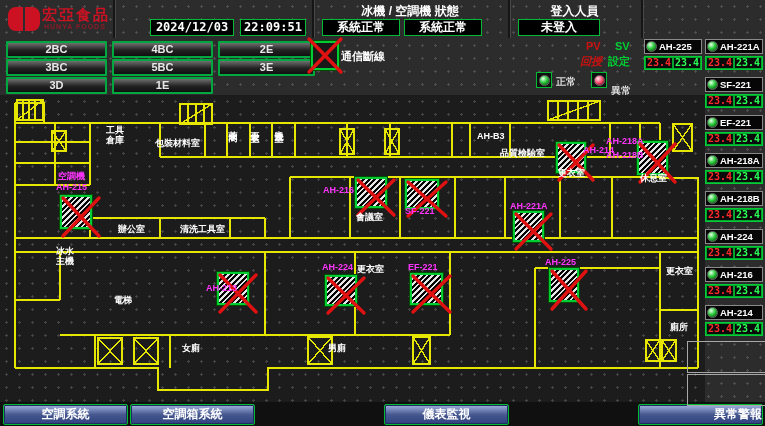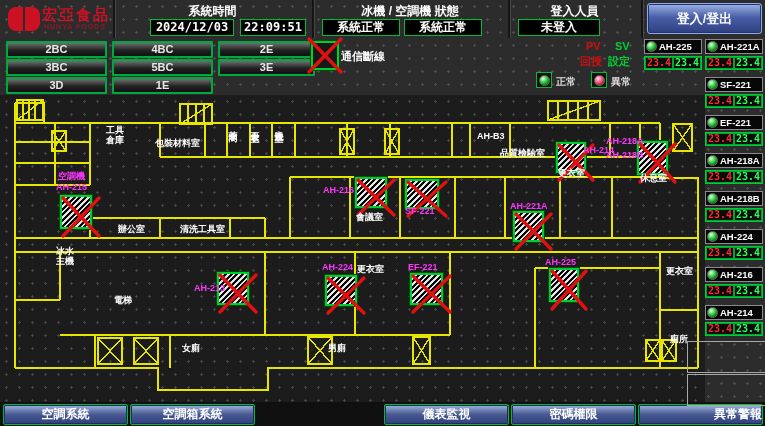--- a/index.html
+++ b/index.html
@@ -71,31 +71,29 @@
     <div class="logo-c" style="left:6px;top:6px;width:15px;height:24px;border-radius:8px 0 0 8px;position:absolute;"></div>
     <div class="logo-c" style="left:23px;top:6px;width:15px;height:24px;border-radius:0 8px 8px 0;position:absolute;"></div>
     <div id="logo-text">宏亞食品</div>
     <div id="logo-sub">HUNYA FOODS</div>
   </div>
   <div class="vsep" style="left:113px;"></div>
   <div class="vsep" style="left:312px;"></div>
   <div class="vsep" style="left:508px;"></div>
   <div class="vsep" style="left:641px;"></div>
 
-  <div class="hlabel" style="left:115px;top:3px;width:195px;">系統時間</div>
   <div class="hbox mono" style="left:150px;top:19px;width:82px;height:15px;">2024/12/03</div>
   <div class="hbox mono" style="left:240px;top:19px;width:64px;height:15px;">22:09:51</div>
 
   <div class="hlabel" style="left:315px;top:3px;width:190px;">冰機 / 空調機 狀態</div>
   <div class="hbox" style="left:322px;top:19px;width:76px;height:15px;">系統正常</div>
   <div class="hbox" style="left:404px;top:19px;width:76px;height:15px;">系統正常</div>
 
   <div class="hlabel" style="left:512px;top:3px;width:125px;">登入人員</div>
   <div class="hbox" style="left:518px;top:19px;width:80px;height:15px;">未登入</div>
-  <div id="login-btn">登入/登出</div>
 
   <div id="floor-buttons">
       <div class="fbtn" style="left: 6px; top: 41px; width: 97px;">2BC</div>
       <div class="fbtn" style="left: 112px; top: 41px; width: 97px;">4BC</div>
       <div class="fbtn" style="left: 218px; top: 41px; width: 93px;">2E</div>
       <div class="fbtn" style="left: 6px; top: 59px; width: 97px;">3BC</div>
       <div class="fbtn" style="left: 112px; top: 59px; width: 97px;">5BC</div>
       <div class="fbtn" style="left: 218px; top: 59px; width: 93px;">3E</div>
       <div class="fbtn" style="left: 6px; top: 77px; width: 97px;">3D</div>
       <div class="fbtn" style="left: 112px; top: 77px; width: 97px;">1E</div>
@@ -106,31 +104,31 @@
         <svg width="34" height="35">
           <line x1="1" y1="1" x2="33" y2="34" stroke="#e01111" stroke-width="3.4" stroke-linecap="round"></line>
           <line x1="33" y1="1" x2="1" y2="34" stroke="#e01111" stroke-width="3.4" stroke-linecap="round"></line>
         </svg>
       </div>
     </div>
   <div class="lgd" style="left:341px;top:49px;font-size:11px;color:#fff;">通信斷線</div>
 
   <div class="pvsv red" style="left:586px;top:40px;">PV</div>
   <div class="pvsv grn" style="left:615px;top:40px;">SV</div>
-  <div class="pvsv red" style="left:580px;top:54px;">回授</div>
+  <div class="pvsv red" style="left:580px;top:54px;font-style:italic;">回授</div>
   <div class="pvsv grn" style="left:608px;top:54px;">設定</div>
 
   <div class="ledbox" style="left:536px;top:72px;">
       <div class="led led-g"></div>
     </div>
   <div class="lgd" style="left:556px;top:75px;">正常</div>
   <div class="ledbox" style="left:591px;top:72px;">
       <div class="led led-p"></div>
     </div>
-  <div class="lgd" style="left:611px;top:75px;">異常</div>
+  <div class="lgd" style="left:611px;top:84px;">異常</div>
 
   <div id="plan">
     <svg id="plan-svg" width="705" height="310" viewBox="0 95 705 310">
       <g stroke="#e6e600" stroke-width="1.4" fill="none" shape-rendering="crispEdges">
         <path d="M15,103 L44,103 L44,123 M15,103 L15,368 M15,123 L660,123 M660,123 L660,178 L698,178 L698,368
                  M15,238 L698,238 M15,252 L698,252
                  M15,368 L158,368 L158,390 L268,390 L268,368 L698,368"></path>
         <path d="M55,123 L55,185 M90,123 L90,185 M15,142 L90,142 M15,163 L90,163 M15,185 L90,185
                  M160,123 L160,157 M205,123 L205,157 M227,123 L227,157 M250,123 L250,157 M272,123 L272,157
                  M295,123 L295,157 M347,123 L347,157 M390,123 L390,157 M452,123 L452,157 M470,123 L470,157
@@ -278,31 +276,31 @@
         <div class="rlabel" style="left: 118px; top: 224px;">辦公室</div>
         <div class="rlabel" style="left: 180px; top: 224px;">清洗工具室</div>
         <div class="rlabel" style="left: 56px; top: 246px;">冰水
 主機</div>
         <div class="rlabel" style="left: 356px; top: 212px;">會議室</div>
         <div class="rlabel" style="left: 357px; top: 264px;">更衣室</div>
         <div class="rlabel" style="left: 114px; top: 296px; font-family: Liberation Mono, monospace;">電梯</div>
         <div class="rlabel" style="left: 182px; top: 343px;">女廁</div>
         <div class="rlabel" style="left: 328px; top: 343px;">男廁</div>
         <div class="rlabel" style="left: 666px; top: 266px;">更衣室</div>
-        <div class="rlabel" style="left: 670px; top: 322px; margin-top: 12px;">廁所</div>
+        <div class="rlabel" style="left: 670px; top: 322px;">廁所</div>
         <div class="ulabel" style="left: 58px; top: 170px;">空調機</div>
         <div class="ulabel" style="left: 56px; top: 182px;">AH-215</div>
         <div class="ulabel" style="left: 323px; top: 185px;">AH-216</div>
         <div class="ulabel" style="left: 405px; top: 206px;">SF-221</div>
         <div class="ulabel" style="left: 583px; top: 145px;">AH-214</div>
         <div class="ulabel" style="left: 606px; top: 136px;">AH-218A</div>
         <div class="ulabel" style="left: 606px; top: 150px;">AH-218B</div>
         <div class="ulabel" style="left: 510px; top: 201px;">AH-221A</div>
         <div class="ulabel" style="left: 545px; top: 257px;">AH-225</div>
-        <div class="ulabel" style="left: 194px; top: 283px;">AH-213</div>
+        <div class="ulabel" style="left: 206px; top: 283px;">AH-213</div>
         <div class="ulabel" style="left: 322px; top: 262px;">AH-224</div>
         <div class="ulabel" style="left: 408px; top: 262px;">EF-221</div>
       </div>
   </div>
 
   <div id="units">
       <div class="uhead" style="left: 644px; top: 39px;">
         <div class="led led-g"></div>
         <span>AH-225</span>
       </div>
@@ -376,16 +374,15 @@
       </div>
     </div>
   <div class="empty-slot" style="top:341px;"></div>
   <div class="empty-slot" style="top:374px;"></div>
 
   <div id="bottombar">
       <div class="bbtn" style="left: 130px;">空調箱系統</div>
       <div class="bbtn" style="left: 3px;">空調系統</div>
       <div class="bbtn" style="left: 257px; margin-top: 28px;">參數設定</div>
       <div class="bbtn" style="left: 384px;">儀表監視</div>
-      <div class="bbtn" style="left: 511px;">密碼權限</div>
       <div class="bbtn" style="left: 638px; text-align: right;">異常警報</div>
     </div>
 </div>
 
 </body></html>

